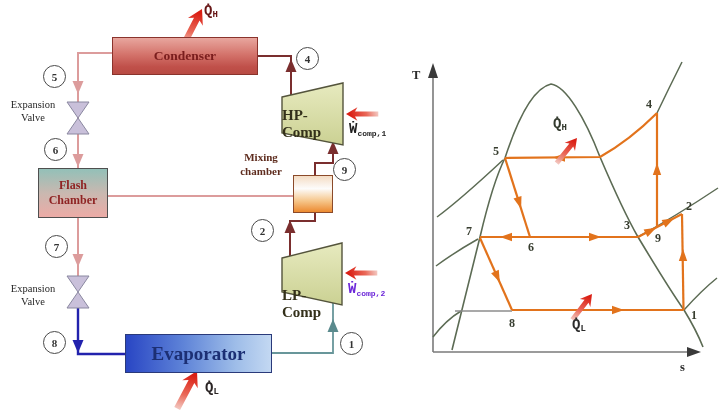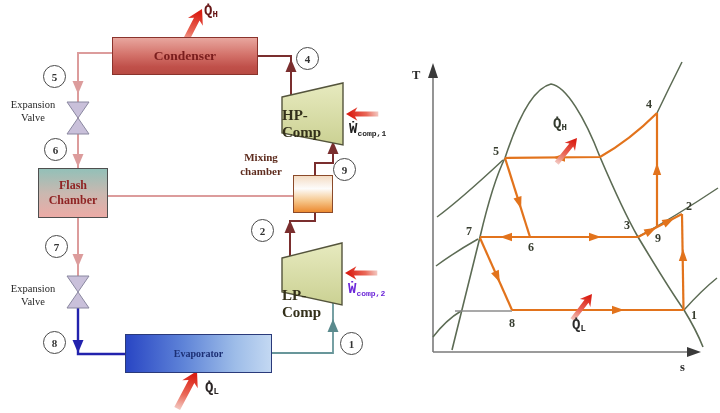--- a/index.html
+++ b/index.html
@@ -6,21 +6,21 @@
   #stage{position:relative;width:720px;height:413px;background:#fff;overflow:hidden;
          font-family:"Liberation Serif","DejaVu Serif",serif;}
   #layer-svg{position:absolute;left:0;top:0;}
   .box{position:absolute;display:flex;align-items:center;justify-content:center;
        box-sizing:border-box;font-weight:bold;text-align:center;}
   .condenser{left:112px;top:37px;width:146px;height:38px;
      background:linear-gradient(180deg,#e8a69e 0%,#d4746c 45%,#c0504a 80%,#b84b43 100%);
      border:1.5px solid #8a332c;color:#7a1d1d;font-size:13.5px;}
   .evaporator{left:125px;top:334px;width:147px;height:39px;
      background:linear-gradient(90deg,#2946c4 0%,#5f84d8 40%,#9dbce8 75%,#c3d8f2 100%);
-     border:1.5px solid #2a3a7a;color:#1c2f74;font-size:10px;}
+     border:1.5px solid #2a3a7a;color:#1c2f74;font-size:19px;}
   .flash{left:38px;top:168px;width:70px;height:50px;flex-direction:column;line-height:15px;
      background:linear-gradient(180deg,#93c0b8 0%,#c9b8b0 50%,#ecaba6 100%);
      border:1.8px solid #4f4f4f;color:#8f2323;font-size:12px;}
   .mixing{left:293px;top:175px;width:40px;height:38px;
      background:linear-gradient(180deg,#f4dcc4 0%,#fdfcfb 35%,#f6c88e 68%,#ec8a30 100%);
      border:1.3px solid #8b4a2a;}
   .complabel{position:absolute;width:48px;text-align:left;font-weight:bold;
      font-size:15px;color:#33301a;}
   .plainlabel{position:absolute;text-align:center;font-size:10.5px;color:#262626;line-height:12.5px;}
   .mixlabel{position:absolute;left:230px;top:150px;width:62px;text-align:center;

